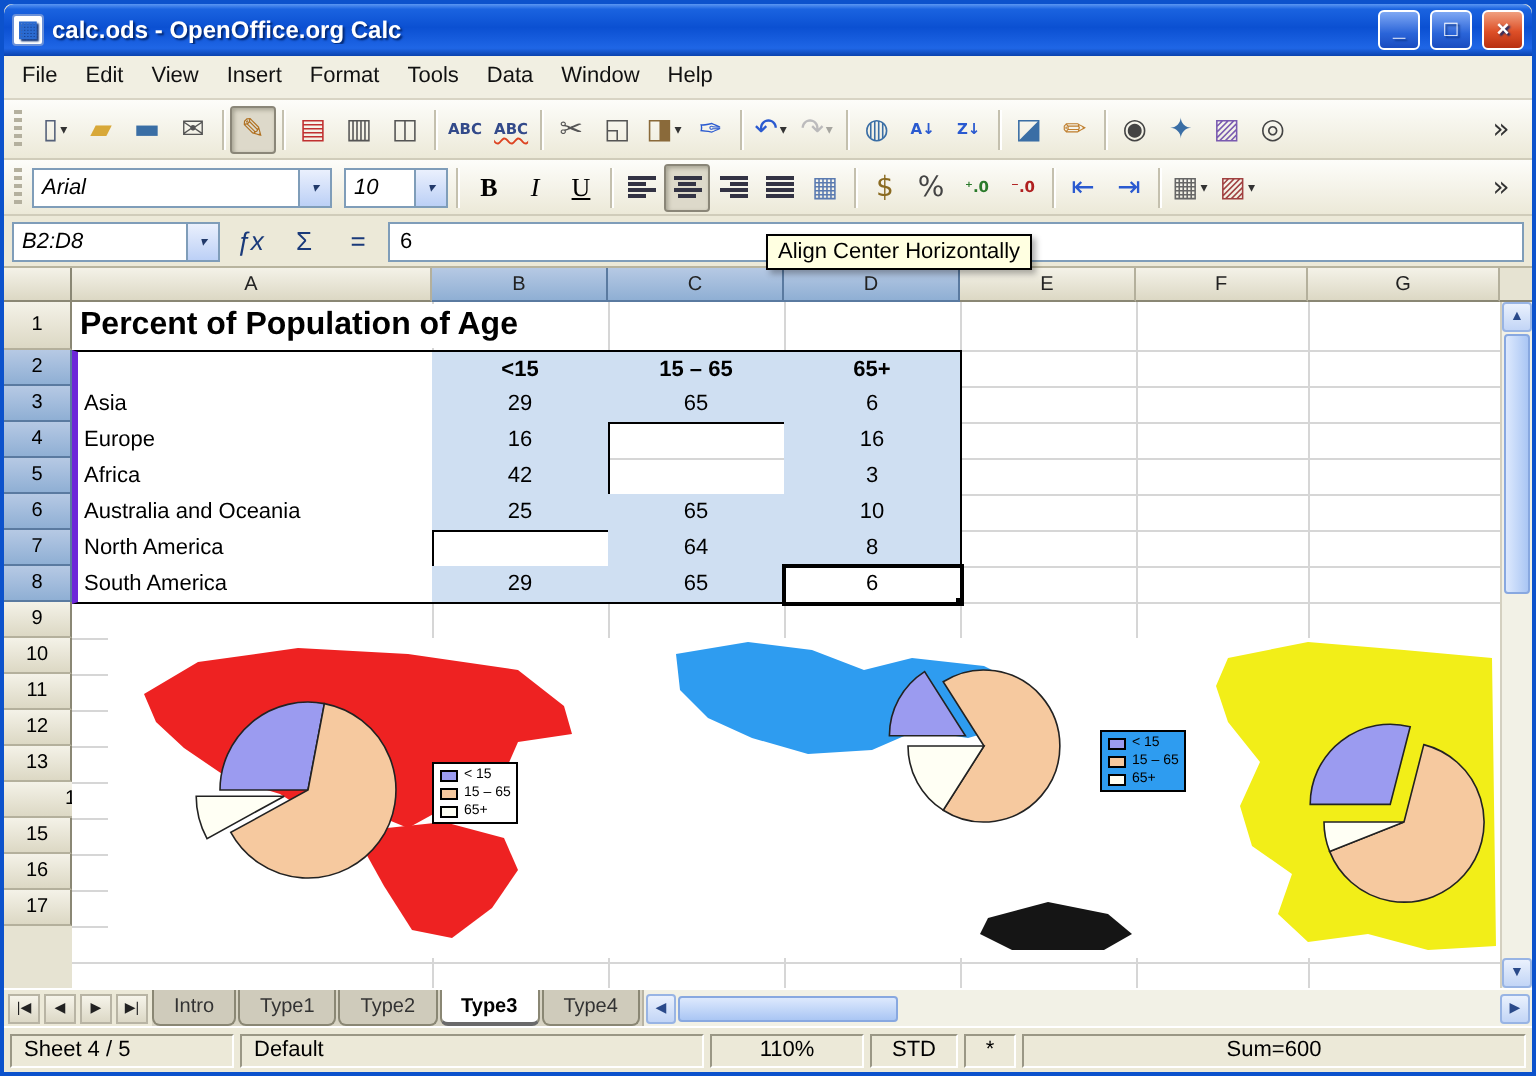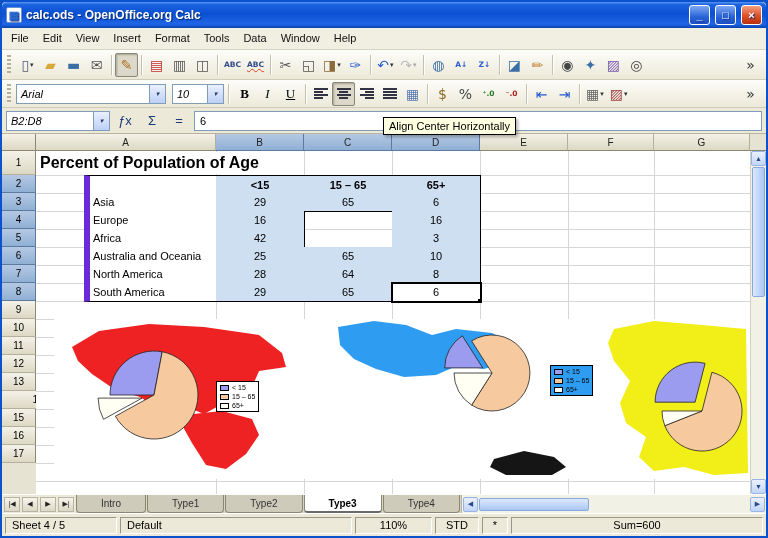--- a/index.html
+++ b/index.html
@@ -68,21 +68,21 @@
   .rowhdrs{width:34px;flex:0 0 34px;display:flex;flex-direction:column;background:#e6e3d2;overflow:hidden;}
   .rhdr{flex:0 0 auto;display:flex;align-items:center;justify-content:center;font-size:10px;
     background:linear-gradient(180deg,#f4f2e8,#dcd8c4);border-bottom:1px solid #b4b09c;border-right:1px solid #8a8774;}
   .cells{flex:1 1 auto;position:relative;background:#fff;overflow:hidden;}
   .gl{position:absolute;z-index:1;background:#d6d6d6;}
   .glv{top:0;bottom:0;width:1px;}
   .glh{left:0;right:0;height:1px;}
   .cell{position:absolute;z-index:3;display:flex;align-items:center;padding:0 3px;font-size:11px;background:#fff;
     border-right:1px solid #000;border-bottom:1px solid #000;}
   .cell.toprow{border-top:1px solid #000;}
-  .cell.firstcol{border-left:6px solid #6d28d9;margin-left:48px;}
+  .cell.firstcol{border-left:3px solid #6d28d9;}
   .cell.hdrcell{font-weight:bold;justify-content:center;}
   .cell.num{justify-content:center;}
   .cell.tint{background:#cfdff2;}
   .cell.activecell{background:#fff;}
   .sheet-title{position:absolute;left:2px;top:1px;z-index:4;font-size:16px;font-weight:bold;background:#fff;padding:2px 6px 2px 2px;white-space:nowrap;}
   .cellcursor{position:absolute;z-index:6;border:2px solid #000;background:transparent;}
   .cchandle{position:absolute;right:-2px;bottom:-2px;width:4px;height:4px;background:#000;}
   .chart{position:absolute;left:18px;top:168px;width:696px;height:160px;z-index:5;background:#fff;}
   .chart svg{position:absolute;left:0;top:0;width:100%;height:100%;}
   .legend{position:absolute;z-index:7;border:1px solid #000;background:#fff;padding:2px 3px;display:flex;flex-direction:column;gap:2px;}
@@ -93,21 +93,21 @@
   .vscroll{width:16px;flex:0 0 16px;background:#f2f1e6;border-left:1px solid #d4d0c0;display:flex;flex-direction:column;}
   .sbtn{height:15px;flex:0 0 15px;background:linear-gradient(180deg,#eaf1fd,#c2d5f6);border:1px solid #98b4e4;border-radius:2px;color:#2a4a8a;font-size:7px;display:flex;align-items:center;justify-content:center;}
   .vthumb{height:130px;margin:1px;background:linear-gradient(90deg,#dde9fd,#aac6f4);border:1px solid #88a8e0;border-radius:2px;}
   .vfill{flex:1;}
 
   
   .tabbar{height:19px;flex:0 0 19px;display:flex;align-items:stretch;background:#d8d4c4;border-top:1px solid #fff;}
   .tabnav{display:flex;align-items:center;background:#ece9d8;padding:0 1px;}
   .tnbtn{width:16px;height:15px;display:flex;align-items:center;justify-content:center;font-size:7px;color:#222;border:1px solid #b8b4a4;background:linear-gradient(180deg,#f6f4ea,#dcd8c6);margin:0 1px;}
   .tabs{display:flex;align-items:stretch;}
-  .tab{padding:2px 24px;display:flex;align-items:center;background:#cfcbbb;border:1px solid #8a8774;border-top:none;color:#333;margin-right:1px;border-radius:0 0 4px 4px;font-size:10px;}
+  .tab{padding:2px 10px;display:flex;align-items:center;background:#cfcbbb;border:1px solid #8a8774;border-top:none;color:#333;margin-right:1px;border-radius:0 0 4px 4px;font-size:10px;}
   .tab.active{background:#fff;font-weight:bold;color:#000;border-bottom:2px solid #6a6a6a;}
   .hscroll{flex:1;display:flex;align-items:center;background:#f2f1e6;border-left:1px solid #b8b4a4;padding:0 1px;gap:1px;}
   .hsbtn{width:15px;height:15px;flex:0 0 15px;background:linear-gradient(180deg,#eaf1fd,#c2d5f6);border:1px solid #98b4e4;border-radius:2px;color:#2a4a8a;font-size:7px;display:flex;align-items:center;justify-content:center;}
   .hthumb{width:110px;height:13px;background:linear-gradient(180deg,#dde9fd,#aac6f4);border:1px solid #88a8e0;border-radius:2px;}
   .hfill{flex:1;}
 
   
   .statusbar{height:23px;flex:0 0 23px;display:flex;align-items:center;background:#ece9d8;border-top:1px solid #fff;padding:2px 3px;gap:3px;}
   .sfield{height:17px;border:1px solid;border-color:#9a9785 #fff #fff #9a9785;padding:1px 6px;display:flex;align-items:center;font-size:11px;background:#ece9d8;white-space:nowrap;overflow:hidden;}
 </style>
@@ -320,21 +320,21 @@
   </div>
 
   <div class="formulabar">
     <span class="combo namebox">
       <span class="val">B2:D8</span>
       <span class="cbtn">
           <span>▾</span>
         </span>
     </span>
     <span class="fbtn">
-        <span style="">ƒx</span>
+        <span style="font-style:italic">ƒx</span>
       </span>
     <span class="fbtn">
         <span>Σ</span>
       </span>
     <span class="fbtn">
         <span>=</span>
       </span>
     <span class="finput">
         <span>6</span>
       </span>
@@ -463,21 +463,20 @@
           <div class="cell num tint" style="left: 180px; top: 60px; width: 89px; height: 19px;">16</div>
           <div class="cell num tint" style="left: 356px; top: 60px; width: 89px; height: 19px;">16</div>
           <div class="cell firstcol" style="left: 0px; top: 78px; width: 181px; height: 19px;">Africa</div>
           <div class="cell num tint" style="left: 180px; top: 78px; width: 89px; height: 19px;">42</div>
           <div class="cell num tint" style="left: 356px; top: 78px; width: 89px; height: 19px;">3</div>
           <div class="cell firstcol" style="left: 0px; top: 96px; width: 181px; height: 19px;">Australia and Oceania</div>
           <div class="cell num tint" style="left: 180px; top: 96px; width: 89px; height: 19px;">25</div>
           <div class="cell num tint" style="left: 268px; top: 96px; width: 89px; height: 19px;">65</div>
           <div class="cell num tint" style="left: 356px; top: 96px; width: 89px; height: 19px;">10</div>
           <div class="cell firstcol" style="left: 0px; top: 114px; width: 181px; height: 19px;">North America</div>
-          <div class="cell num tint" style="left: 180px; top: 114px; width: 89px; height: 19px;">28</div>
           <div class="cell num tint" style="left: 268px; top: 114px; width: 89px; height: 19px;">64</div>
           <div class="cell num tint" style="left: 356px; top: 114px; width: 89px; height: 19px;">8</div>
           <div class="cell firstcol" style="left: 0px; top: 132px; width: 181px; height: 19px;">South America</div>
           <div class="cell num tint" style="left: 180px; top: 132px; width: 89px; height: 19px;">29</div>
           <div class="cell num tint" style="left: 268px; top: 132px; width: 89px; height: 19px;">65</div>
           <div class="cell num activecell" style="left: 356px; top: 132px; width: 89px; height: 19px;">6</div>
           <div class="cellcursor" style="left: 355px; top: 131px; width: 91px; height: 21px;">
             <div class="cchandle"></div>
           </div>
         </div>

